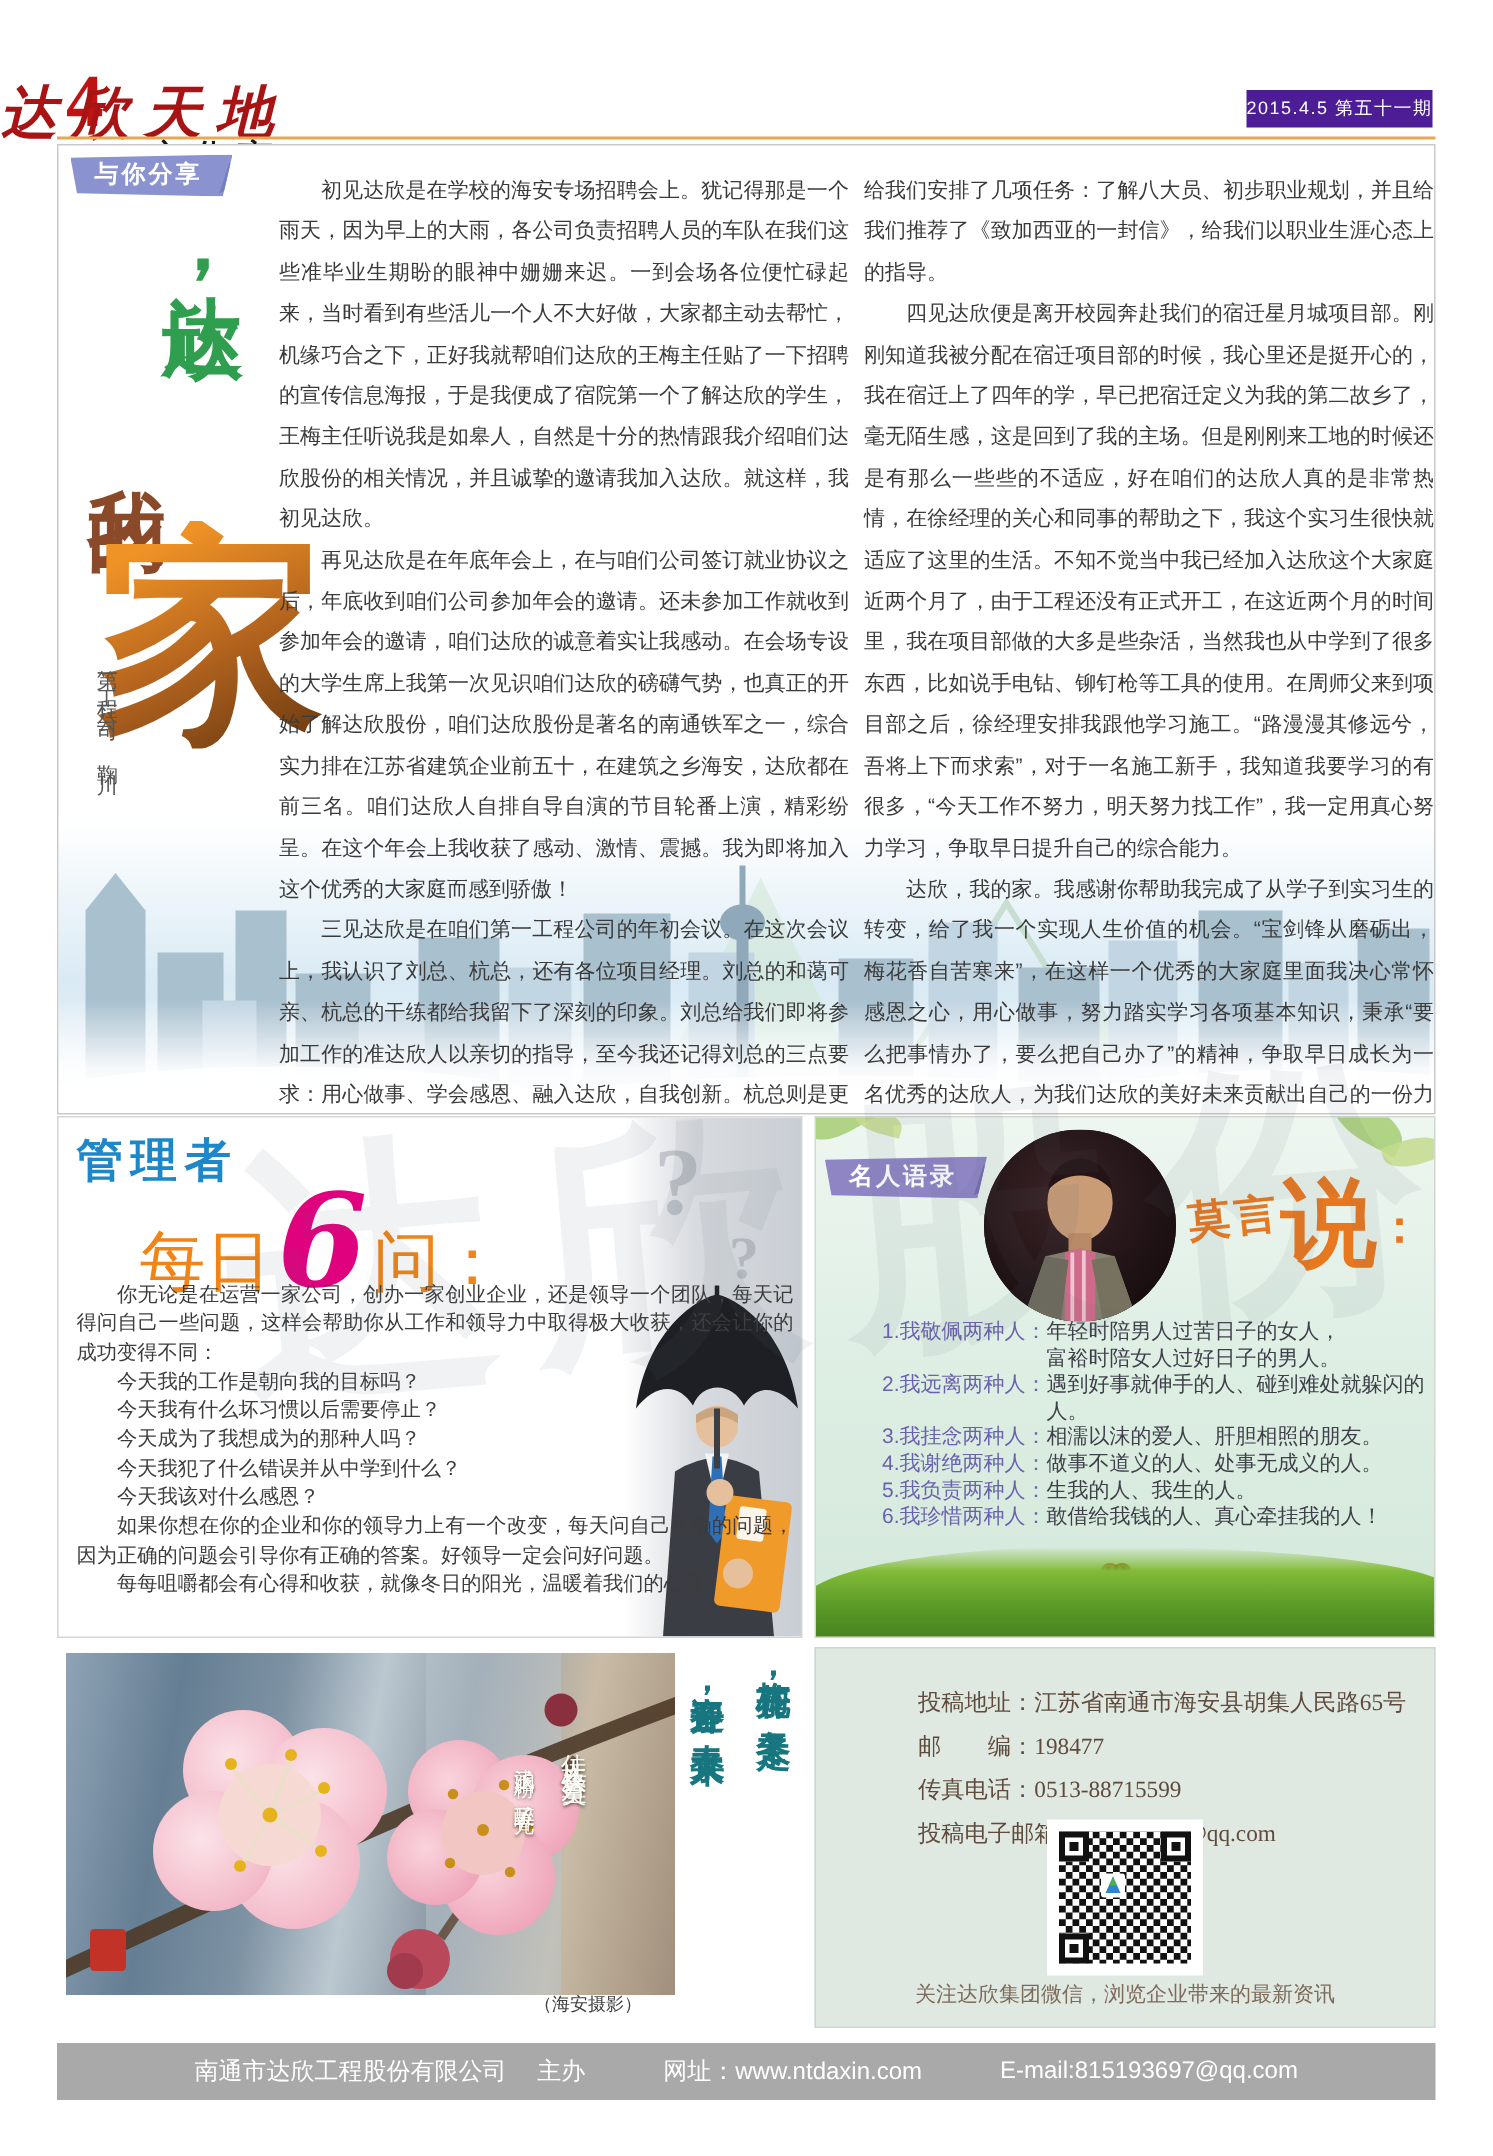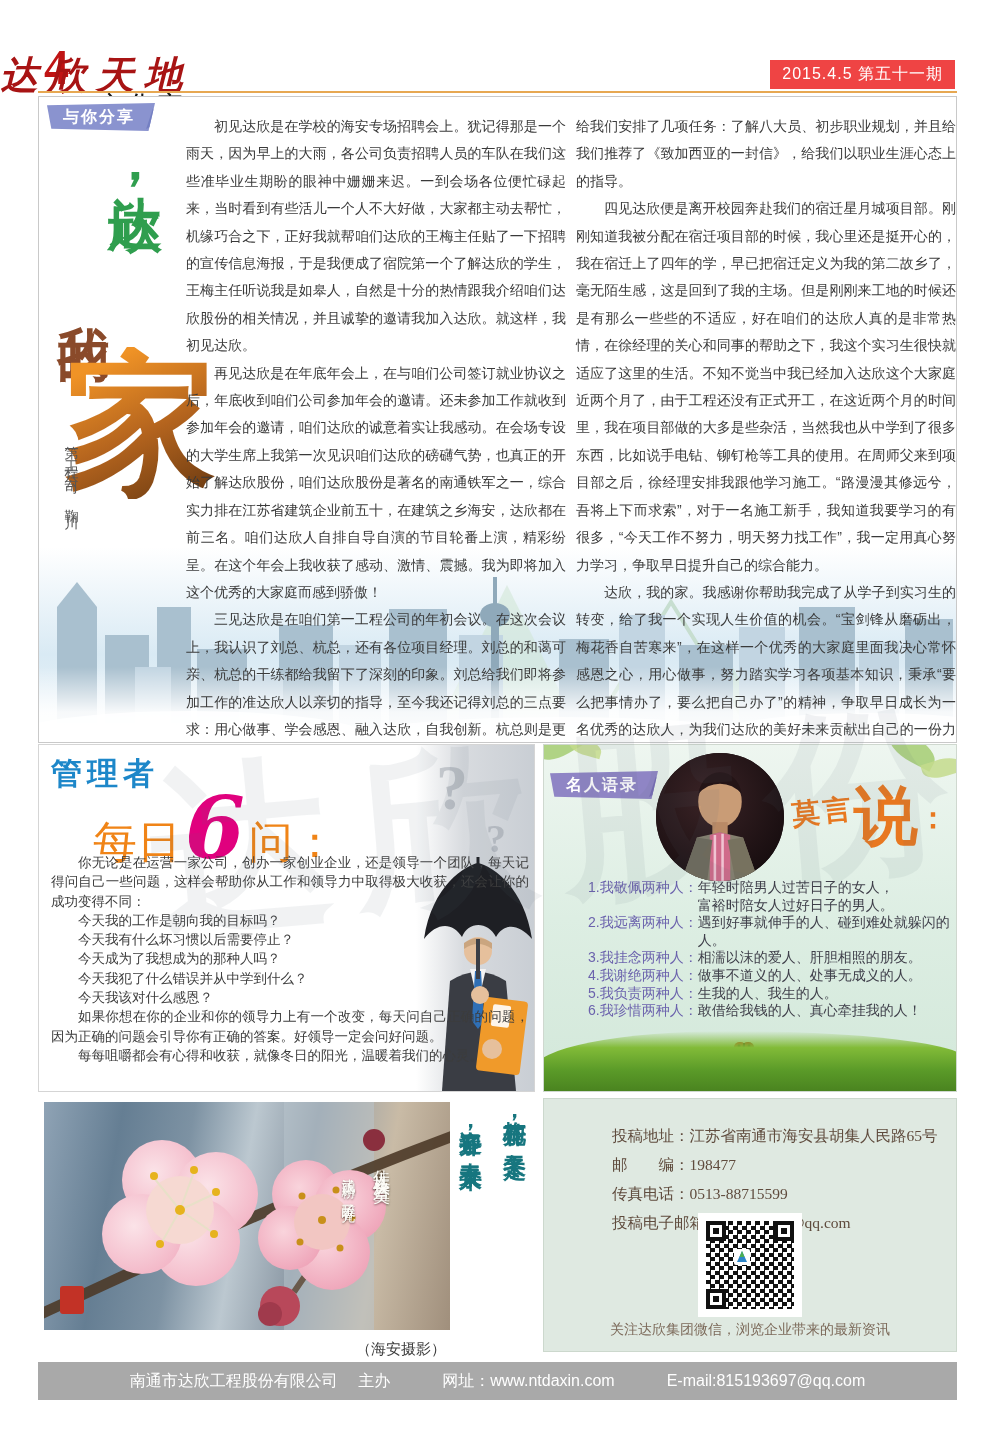--- a/index.html
+++ b/index.html
@@ -6,22 +6,22 @@
   .page{position:relative;width:995px;height:1437px;background:#fff;overflow:hidden;
         font-family:"Liberation Sans","DejaVu Sans",sans-serif;color:#333;}
 
   
   .pagenum{position:absolute;left:44px;top:42px;font-family:"Liberation Serif","DejaVu Serif",serif;
            font-size:50px;font-weight:bold;color:#c01414;line-height:1;}
   .secname{position:absolute;left:98px;top:56px;font-size:27px;font-weight:normal;color:#151515;letter-spacing:2px;margin-top:32px;}
   .masthead{position:absolute;left:0;right:0;top:50px;text-align:left;
             font-family:"DejaVu Serif","Liberation Serif",serif;font-style:italic;font-weight:bold;
             font-size:38px;color:#a81414;letter-spacing:10px;}
-  .issue{position:absolute;right:40px;top:60px;background:#ef4444;color:#fff;
-         font-size:16px;padding:4px 12px;letter-spacing:1px;}
+  .issue{position:absolute;right:40px;top:60px;background:#4c1d95;color:#fff;
+         font-size:12px;padding:4px 0;letter-spacing:1px;}
   .rule{position:absolute;left:38px;top:91px;width:919px;height:2px;background:#e7a852;}
 
   
   .art-box{position:absolute;left:38px;top:96px;width:917px;height:645px;
            border:1px solid #c9c9c9;background:#fff;overflow:hidden;}
   .ribbon{position:absolute;color:#fff;font-weight:bold;font-size:16px;line-height:26px;
           padding:1px 20px 1px 16px;letter-spacing:2px;
           clip-path:polygon(0 8%,100% 0,94% 100%,4% 92%);}
   .ribbon.blue{left:8px;top:6px;background:#8a93cf;text-align:center;}
   .ribbon.blue::after{content:"";position:absolute;right:-16px;top:8px;
@@ -85,21 +85,21 @@
          border-radius:45% 55% 0 0/60% 45% 0 0;z-index:1;}
   .flower{position:absolute;color:#fff;text-shadow:0 1px 1px rgba(0,60,0,.35);}
 
   
   .photo-box{position:absolute;left:38px;top:1098px;width:495px;height:252px;background:#fff;}
   .photo{position:absolute;left:6px;top:4px;width:406px;height:228px;overflow:hidden;
          background:linear-gradient(100deg,#8fa3b5 0%,#657e93 18%,#7d92a3 34%,#bcc8d0 48%,#8d9aa6 62%,#c9bba6 80%,#a08f7c 100%);}
   .photo-cal{position:absolute;color:#fdfdf8;font-family:"DejaVu Serif","Liberation Serif",serif;
              text-shadow:0 1px 2px rgba(40,30,20,.6);}
   .seal{position:absolute;left:16px;bottom:16px;width:24px;height:28px;background:#c23226;border-radius:3px;}
-  .caption{position:absolute;left:318px;top:242px;font-size:15px;color:#3f3f3f;
+  .caption{position:absolute;left:318px;top:230px;font-size:12px;color:#3f3f3f;
            font-family:"Liberation Serif","DejaVu Serif",serif;}
   .side-col{position:absolute;top:4px;height:246px;font-size:23px;font-weight:bold;color:#17767f;
             font-family:"DejaVu Serif","Liberation Serif",serif;letter-spacing:2px;}
   .side-col.c1{right:2px;}
   .side-col.c2{right:46px;top:14px;}
 
   
   .contact-box{position:absolute;left:543px;top:1098px;width:412px;height:252px;
                border:1px solid #ccd8cd;background:#dfe9e1;}
   .c-lines{position:absolute;left:68px;top:22px;font-family:"Liberation Serif","DejaVu Serif",serif;}

